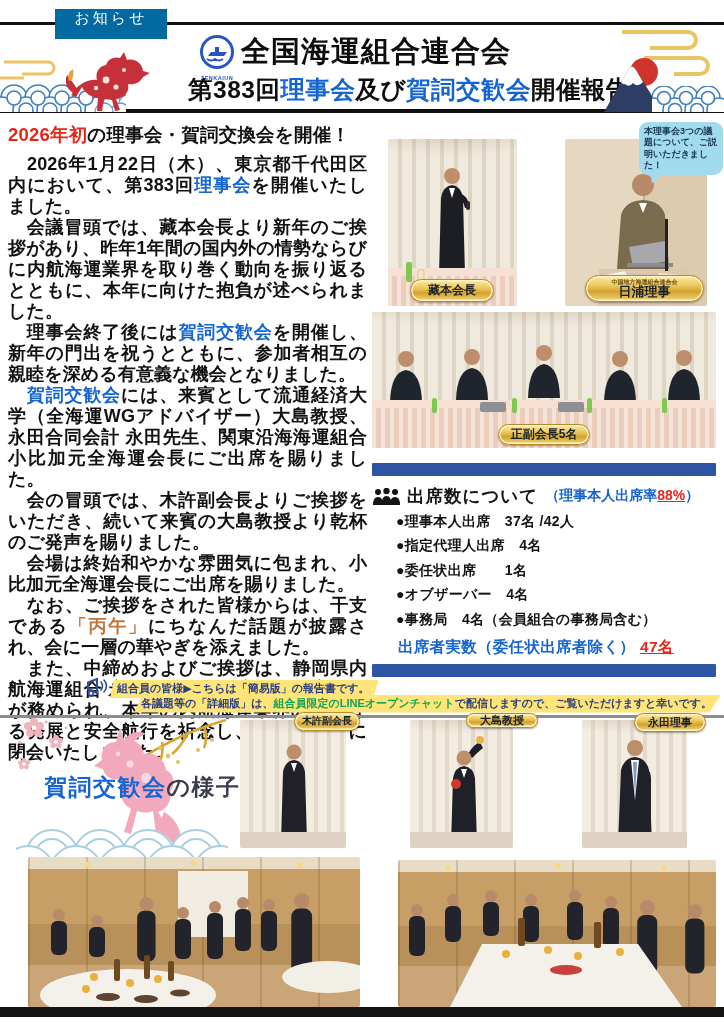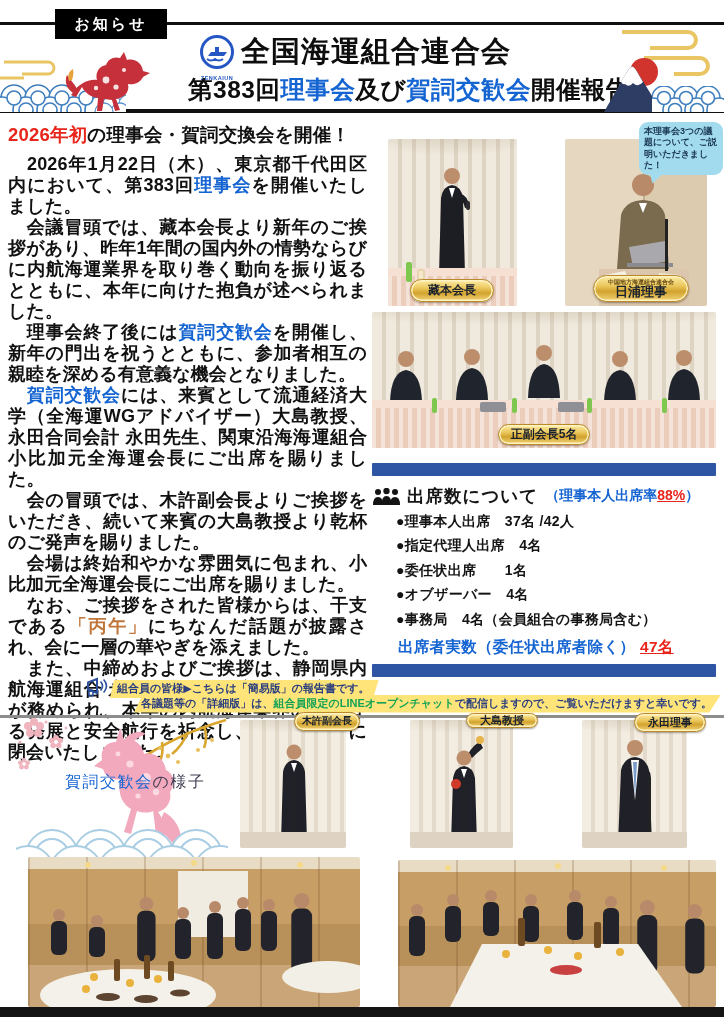--- a/index.html
+++ b/index.html
@@ -9,22 +9,22 @@
   *{margin:0;padding:0;box-sizing:border-box;}
   html,body{width:724px;}
   body{
     position:relative;width:724px;height:1024px;background:#fff;overflow:hidden;
     font-family:"Liberation Sans","DejaVu Sans",sans-serif;color:#111;
   }
   .abs{position:absolute;}
   
   .top-line{left:0;top:22px;width:724px;height:3px;background:#101010;}
   .bottom-line{left:0;top:109px;width:724px;height:4px;background:#101010;}
-  .notice-badge{left:55px;top:9px;width:112px;height:30px;background:#000000;color:#fff;
-    font-size:15px;font-weight:700;letter-spacing:3px;display:flex;align-items:center;justify-content:center;}
+  .notice-badge{left:55px;top:9px;width:112px;height:30px;background:#0369a1;color:#fff;
+    font-size:15px;font-weight:400;letter-spacing:3px;display:flex;align-items:flex-start;justify-content:center;}
   .org-logo{left:196px;top:34px;width:42px;text-align:center;}
   .org-logo .caption{font-size:5.5px;font-weight:700;color:#2456c4;letter-spacing:.5px;display:block;margin-top:1px;}
   .org-name{left:241px;top:32px;font-size:29px;font-weight:800;letter-spacing:1px;white-space:nowrap;color:#0d0d0d;}
   .report-subtitle{left:188px;top:73px;font-size:24.5px;font-weight:800;letter-spacing:.5px;white-space:nowrap;color:#0d0d0d;}
   
   .run-blue{color:var(--blue);} .run-red{color:var(--red);}
   .run-redu{color:var(--red);text-decoration:underline;}
   .run-orange{color:var(--orange);} .run-green{color:var(--green);}
   .run-dark{color:#3c3c50;}
   
@@ -64,21 +64,21 @@
   .attend-title{font-size:17.5px;font-weight:700;color:#141414;letter-spacing:1px;}
   .attend-paren{font-size:14px;font-weight:800;}
   .attend-list{left:396px;top:513px;width:320px;font-size:14px;font-weight:800;color:#141414;}
   .attend-list div{height:24.4px;letter-spacing:.3px;}
   .attend-total{left:398px;top:637px;font-size:15.5px;font-weight:800;letter-spacing:.3px;}
   
   .note{font-size:11px;font-weight:800;color:#2b3f7e;background:var(--yellow);
     padding:1px 9px 2px 7px;clip-path:polygon(1.5% 0,100% 0,98% 100%,0 100%);white-space:nowrap;}
   
   .divider{left:0;top:715px;width:724px;height:2.5px;background:#8d8d8d;}
-  .bottom-title{left:44px;top:772px;font-size:16px;font-weight:400;letter-spacing:1.5px;white-space:nowrap;margin-left:21px;}
+  .bottom-title{left:44px;top:772px;font-size:23px;font-weight:700;letter-spacing:1.5px;white-space:nowrap;}
   .stage-bg{
     background:
       radial-gradient(ellipse 140% 24% at 50% -4%, rgba(176,160,132,.4), transparent 60%),
       repeating-linear-gradient(90deg,#f2ece1 0 9px,#e3dacb 9px 13px);
   }
   .stage-floor{position:absolute;left:0;bottom:0;width:100%;height:16px;background:#ded3c2;}
   .black-footer{left:0;top:1007px;width:724px;height:10px;background:#141414;}
 </style>
 </head>
 <body>
@@ -214,21 +214,21 @@
     <circle cx="44" cy="16" r="11" fill="#b98a6a"></circle>
     <path d="M18 100 L22 46 Q26 32 44 31 Q62 32 66 46 L70 100 Z" fill="#7a6a4e"></path>
     <path d="M40 34 L44 44 L48 34 Z" fill="#fff"></path>
     <path d="M30 78 L66 72 L70 92 L34 98 Z" fill="#a9a9ad"></path>
     <rect x="28" y="94" width="46" height="4" fill="#8b8b90"></rect>
     <rect x="0" y="100" width="90" height="40" fill="#dcc6ae"></rect>
     <path d="M6 106 l20 -4 4 10 -20 4 z" fill="#f6f1e4"></path>
     <path d="M60 104 l22 2 -2 10 -22 -2 z" fill="#f2e9d4"></path>
     <rect x="66" y="50" width="3" height="52" fill="#222"></rect>
   </svg>
-  <div class="abs badge-gold" style="left:28px;bottom:4px;width:96px;height:27px;">
+  <div class="abs badge-gold" style="left:20px;bottom:4px;width:119px;height:27px;">
     <span style="font-size:6px;color:#6b4e14;">中国地方海運組合連合会</span>
     <span style="font-size:13px;">日浦理事</span>
   </div>
 </div>
 
 <div class="abs speech-bubble" style="left:639px;top:122px;width:84px;">
   <span>本理事会3つの議題について、ご説明いただきました！</span>
 </div>
 
 <div class="abs photo curtain-bg" style="left:372px;top:312px;width:344px;height:136px;">

